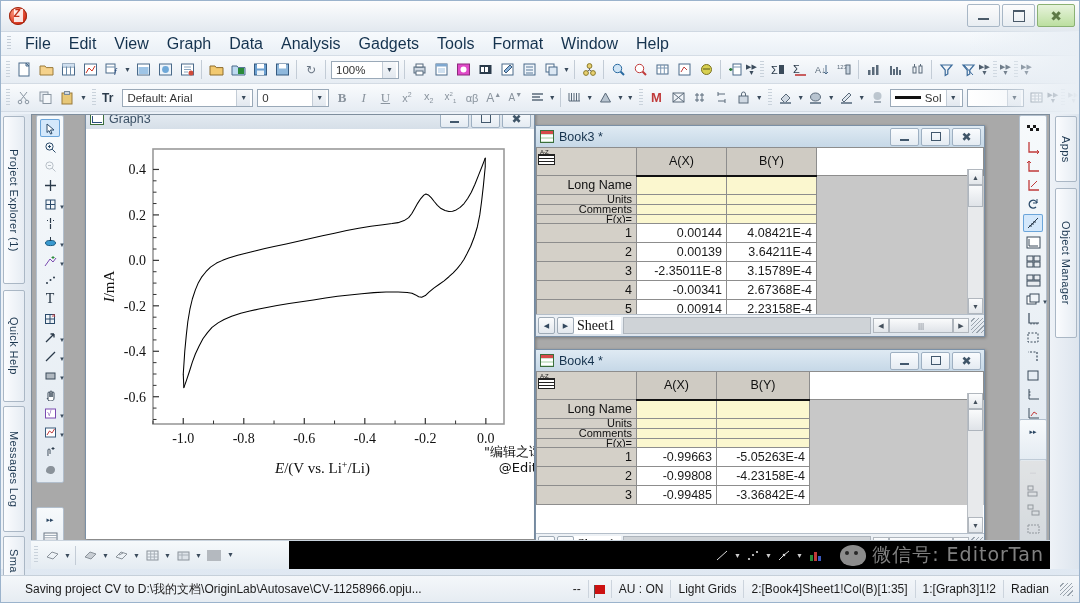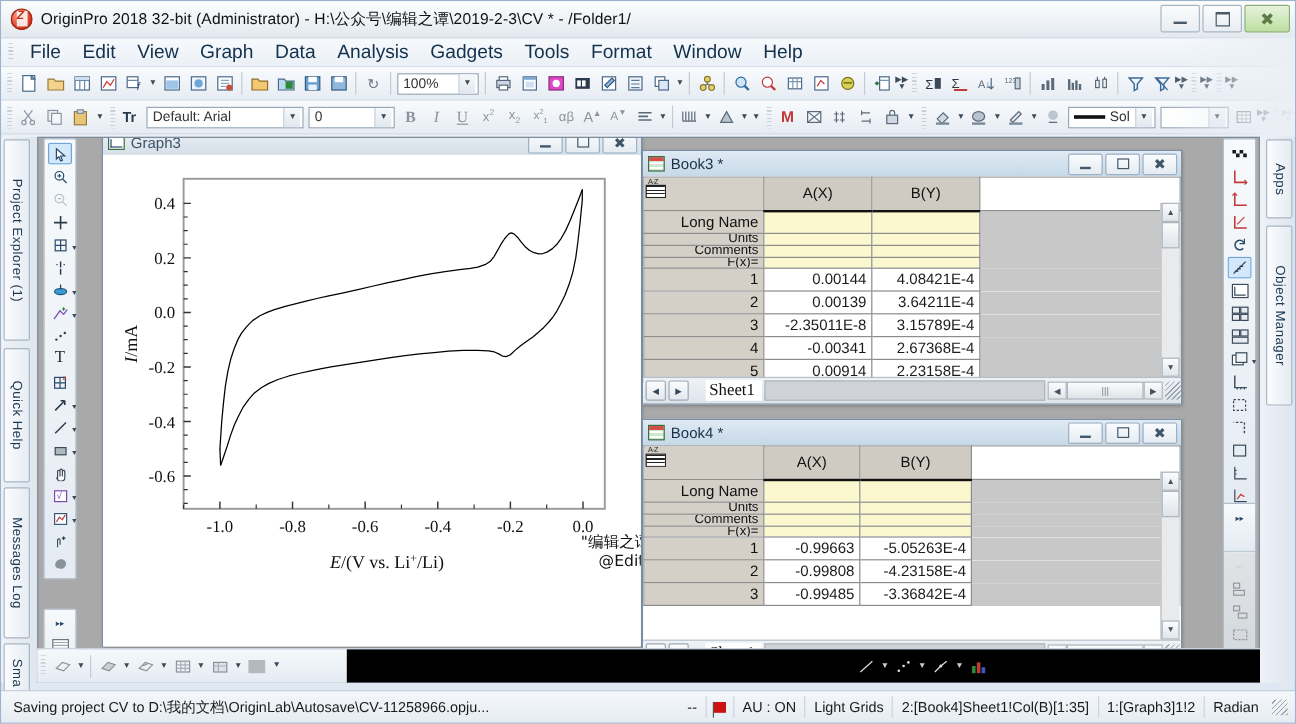--- a/index.html
+++ b/index.html
@@ -139,21 +139,21 @@
     background:#e8eaec;border-left:1px solid #b7bcc2;}
   .vscroll .arrow{height:14px;background:linear-gradient(#fbfcfd,#e2e6ea);
     border:1px solid #b1b7be;display:flex;align-items:center;justify-content:center;font-size:7px;color:#44505c;}
   .vscroll .thumb{position:absolute;left:0;right:0;top:16px;height:20px;
     background:linear-gradient(#fafbfc,#dfe3e8);border:1px solid #aeb5bd;}
   .wsfoot{position:absolute;left:0;right:0;bottom:0;height:21px;
     background:linear-gradient(#eef2f6,#dde4ec);border-top:1px solid #b4bec9;display:flex;align-items:center;}
   .navb{width:15px;height:15px;margin-left:2px;border:1px solid #9eaab6;border-radius:2px;
     background:linear-gradient(#fbfcfd,#e3e8ee);display:flex;align-items:center;justify-content:center;
     font-size:7px;color:#32485e;}
-  .sheettab{margin-left:14px;font-family:"Liberation Serif","DejaVu Serif",serif;
+  .sheettab{margin-left:0;font-family:"Liberation Serif","DejaVu Serif",serif;
     font-size:14px;color:#111;padding:0 6px 0 3px;background:#fff;
     border-top:1px solid #fff;position:relative;}
   .hscroll{flex:1;margin:0 2px;height:15px;background:#cfd3d7;border:1px solid #aeb5bd;}
   .hsc2{width:96px;height:15px;display:flex;margin-right:2px;}
   .hsc2 .ar{width:14px;background:linear-gradient(#fbfcfd,#e2e6ea);border:1px solid #b1b7be;
      display:flex;align-items:center;justify-content:center;font-size:7px;color:#44505c;}
   .hsc2 .th{flex:1;background:linear-gradient(#fafbfc,#dfe3e8);border:1px solid #aeb5bd;
      display:flex;align-items:center;justify-content:center;font-size:8px;color:#7a838d;}
   .grip-corner{width:13px;height:15px;
     background:repeating-linear-gradient(135deg,transparent 0 2px,#9aa4ae 2px 3px);}
@@ -162,21 +162,21 @@
   .graphbody{position:absolute;left:0;right:0;top:21px;bottom:0;background:#fff;}
   .layer-badge{position:absolute;left:4px;top:4px;width:21px;height:21px;background:#b7b7b7;
      color:#000;font-weight:bold;font-size:14px;display:flex;align-items:center;justify-content:center;
      font-family:"Liberation Serif",serif;}
   .plotsvg{position:absolute;left:0;top:0;}
 
   
   .statusbar{position:absolute;left:0;right:0;bottom:0;height:26px;
     background:linear-gradient(#f4f7fa,#e6ecf2);border-top:1px solid #c6d0da;
     display:flex;align-items:center;font-size:12px;color:#1b1b1b;}
-  .sb-left{padding-left:10px;white-space:nowrap;}
+  .sb-left{padding-left:24px;white-space:nowrap;}
   .sb-right{margin-left:auto;display:flex;align-items:center;gap:0;padding-right:6px;}
   .sbcell{padding:0 7px;border-left:1px solid #ccd4dd;white-space:nowrap;height:18px;
     display:flex;align-items:center;}
   .sbcell.first{border-left:none;}
   .redflag{width:10px;height:9px;background:#cc1111;position:relative;}
   .redflag:after{content:"";position:absolute;left:-1px;top:0;width:1px;height:13px;background:#555;}
   .sbgrip{width:13px;height:13px;margin-left:4px;
     background:repeating-linear-gradient(135deg,transparent 0 2px,#9aa4ae 2px 3px);}
 
   
@@ -195,21 +195,20 @@
   .topright-fade{position:absolute;right:0;top:30px;width:110px;height:83px;
      background:linear-gradient(90deg,rgba(255,255,255,0),#e9eff5);pointer-events:none;}
 </style>
 </head>
 <body>
 
 <div class="app">
 
   <div class="titlebar">
     <div class="origin-icon"></div>
-    <div class="title-text">OriginPro 2018 32-bit (Administrator) - H:\公众号\编辑之谭\2019-2-3\CV * - /Folder1/</div>
     <div class="win-buttons">
       <div class="wbtn">
           <span class="glyph-min"></span>
         </div>
       <div class="wbtn">
           <span class="glyph-max"></span>
         </div>
       <div class="wbtn close">
           <span class="glyph-x">✖</span>
         </div>
@@ -1291,20 +1290,24 @@
       <div class="caret" style="color:#ccc">▼</div>
       <div class="ti">
         <svg width="15" height="15">
             <rect x="2" y="7" width="3" height="6" fill="#2a8a3a"></rect>
             <rect x="6" y="4" width="3" height="9" fill="#c03a3a"></rect>
             <rect x="10" y="8" width="3" height="5" fill="#3a5ac0"></rect>
           </svg>
         </div>
     </div>
 
+    <div class="watermark">
+      <div class="wechat"></div>
+      <div class="wm-text">微信号: EditorTan</div>
+    </div>
   </div>
 
   <div class="statusbar">
     <div class="sb-left">Saving project CV to D:\我的文档\OriginLab\Autosave\CV-11258966.opju...</div>
     <div class="sb-right">
       <span class="sbcell first">--</span>
       <span class="sbcell" style="padding:0 6px">
           <span class="redflag"></span>
         </span>
       <span class="sbcell">AU : ON</span>

